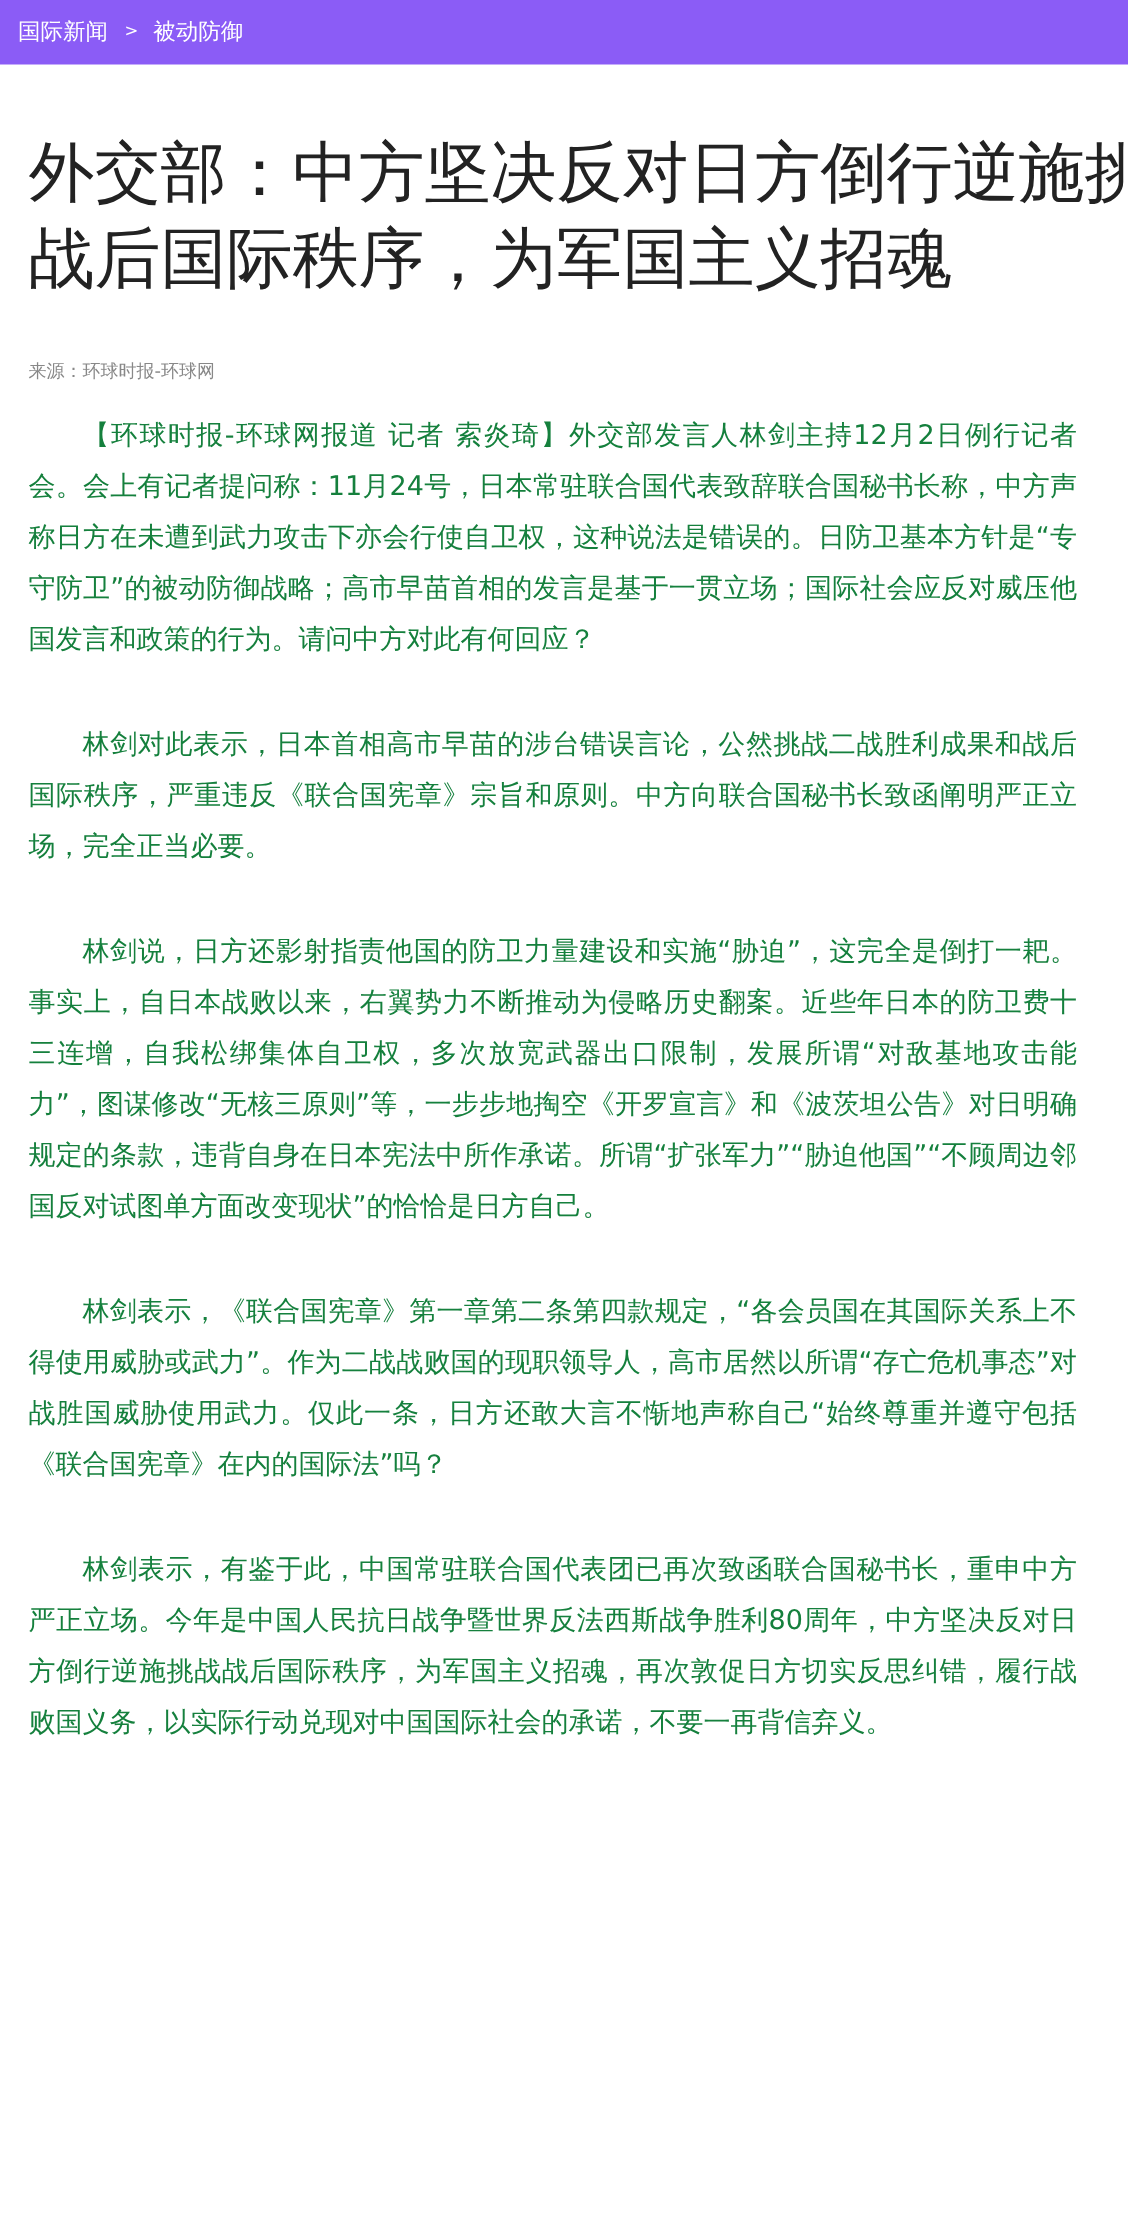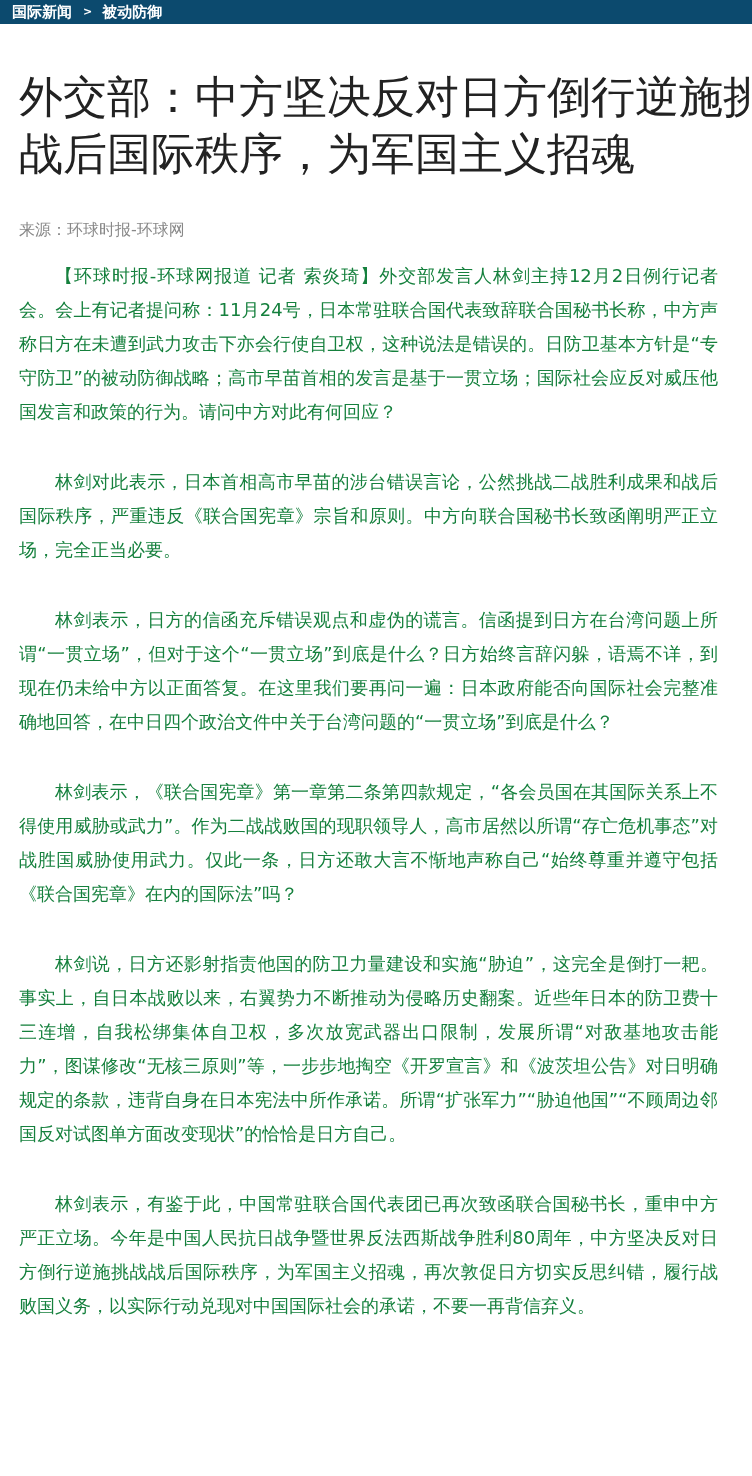--- a/index.html
+++ b/index.html
@@ -5,28 +5,27 @@
   html, body { margin: 0; padding: 0; }
   body {
     width: 752px;
     height: 1476px;
     overflow: hidden;
     background: #ffffff;
     font-family: "DejaVu Sans", "Liberation Sans", sans-serif;
     color: #222222;
   }
   .topbar {
-    height: 24px;
-    background: #0c4a6e;
+    height: 43px;
+    background: #8b5cf6;
     display: flex;
     align-items: center;
     padding-left: 12px;
     color: #ffffff;
     font-size: 15px;
-    font-weight: bold;
   }
   .topbar a { color: #ffffff; text-decoration: none; cursor: pointer; }
   .topbar .sep { font-size: 11px; margin: 0 10px 0 11px; position: relative; top: -1px; }
   .title-wrap {
     width: 752px;
     overflow: hidden;
     margin-top: 44px;
   }
   .title {
     margin: 0;
@@ -34,21 +33,21 @@
     width: 830px;
     font-size: 44px;
     line-height: 57px;
     font-weight: normal;
     color: #222222;
     letter-spacing: 0px;
   }
   .source {
     margin-top: 38px;
     padding-left: 19px;
-    font-size: 16px;
+    font-size: 12px;
     color: #888888;
   }
   .article {
     padding: 0 34px 0 19px;
     margin-top: 18px;
   }
   .article p {
     margin: 0 0 36px 0;
     font-size: 18px;
     line-height: 34px;
@@ -68,17 +67,16 @@
 
 <div class="title-wrap">
   <h1 class="title">外交部：中方坚决反对日方倒行逆施挑战战后国际秩序，为军国主义招魂</h1>
 </div>
 
 <div class="source">来源：环球时报-环球网</div>
 
 <div class="article">
   <p>【环球时报-环球网报道 记者 索炎琦】外交部发言人林剑主持12月2日例行记者会。会上有记者提问称：11月24号，日本常驻联合国代表致辞联合国秘书长称，中方声称日方在未遭到武力攻击下亦会行使自卫权，这种说法是错误的。日防卫基本方针是“专守防卫”的被动防御战略；高市早苗首相的发言是基于一贯立场；国际社会应反对威压他国发言和政策的行为。请问中方对此有何回应？</p>
   <p>林剑对此表示，日本首相高市早苗的涉台错误言论，公然挑战二战胜利成果和战后国际秩序，严重违反《联合国宪章》宗旨和原则。中方向联合国秘书长致函阐明严正立场，完全正当必要。</p>
-  <p>林剑表示，日方的信函充斥错误观点和虚伪的谎言。信函提到日方在台湾问题上所谓“一贯立场”，但对于这个“一贯立场”到底是什么？日方始终言辞闪躲，语焉不详，到现在仍未给中方以正面答复。在这里我们要再问一遍：日本政府能否向国际社会完整准确地回答，在中日四个政治文件中关于台湾问题的“一贯立场”到底是什么？</p>
+  <p>林剑说，日方还影射指责他国的防卫力量建设和实施“胁迫”，这完全是倒打一耙。事实上，自日本战败以来，右翼势力不断推动为侵略历史翻案。近些年日本的防卫费十三连增，自我松绑集体自卫权，多次放宽武器出口限制，发展所谓“对敌基地攻击能力”，图谋修改“无核三原则”等，一步步地掏空《开罗宣言》和《波茨坦公告》对日明确规定的条款，违背自身在日本宪法中所作承诺。所谓“扩张军力”“胁迫他国”“不顾周边邻国反对试图单方面改变现状”的恰恰是日方自己。</p>
   <p>林剑表示，《联合国宪章》第一章第二条第四款规定，“各会员国在其国际关系上不得使用威胁或武力”。作为二战战败国的现职领导人，高市居然以所谓“存亡危机事态”对战胜国威胁使用武力。仅此一条，日方还敢大言不惭地声称自己“始终尊重并遵守包括《联合国宪章》在内的国际法”吗？</p>
-  <p>林剑说，日方还影射指责他国的防卫力量建设和实施“胁迫”，这完全是倒打一耙。事实上，自日本战败以来，右翼势力不断推动为侵略历史翻案。近些年日本的防卫费十三连增，自我松绑集体自卫权，多次放宽武器出口限制，发展所谓“对敌基地攻击能力”，图谋修改“无核三原则”等，一步步地掏空《开罗宣言》和《波茨坦公告》对日明确规定的条款，违背自身在日本宪法中所作承诺。所谓“扩张军力”“胁迫他国”“不顾周边邻国反对试图单方面改变现状”的恰恰是日方自己。</p>
   <p>林剑表示，有鉴于此，中国常驻联合国代表团已再次致函联合国秘书长，重申中方严正立场。今年是中国人民抗日战争暨世界反法西斯战争胜利80周年，中方坚决反对日方倒行逆施挑战战后国际秩序，为军国主义招魂，再次敦促日方切实反思纠错，履行战败国义务，以实际行动兑现对中国国际社会的承诺，不要一再背信弃义。</p>
 </div>
 
 </body></html>

